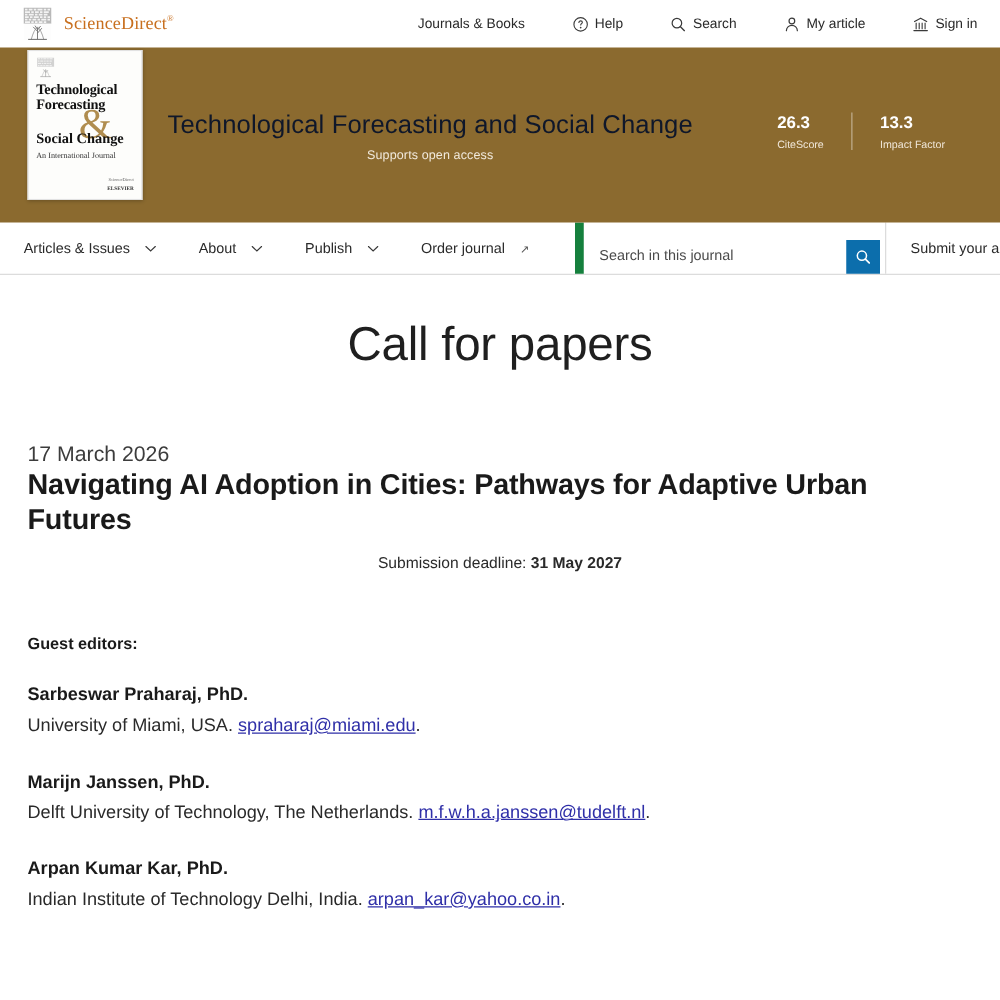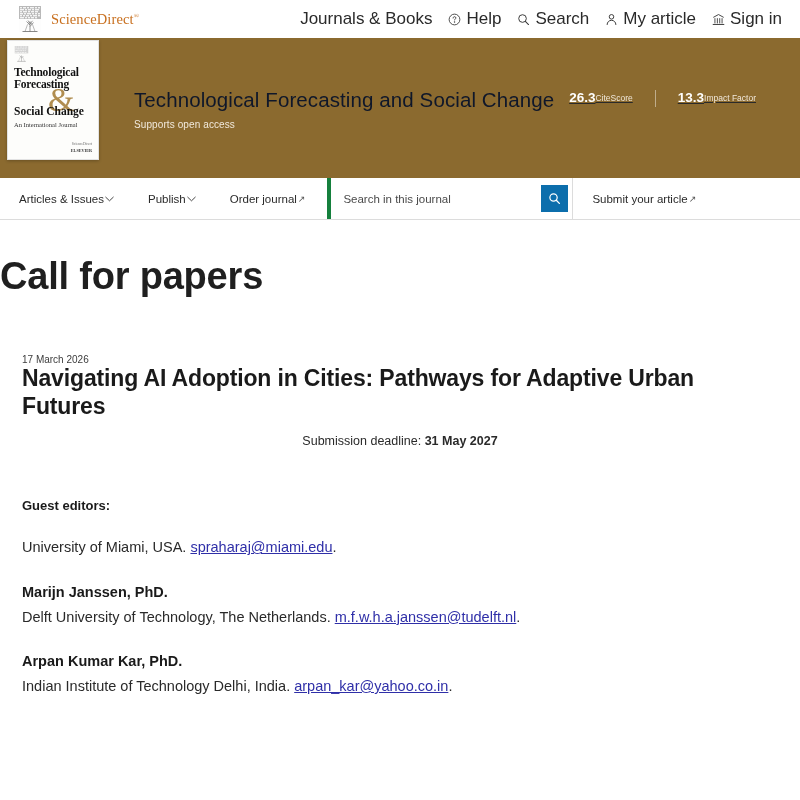--- a/index.html
+++ b/index.html
@@ -41,22 +41,22 @@
   }
   .sd-tm {
     font-size: 7px;
     vertical-align: super;
     color: #c86f1e;
   }
   .topnav {
     margin-left: auto;
     display: flex;
     align-items: center;
-    gap: 16px;
-    font-size: 17px;
+    gap: 38px;
+    font-size: 11px;
     color: #2a2a2a;
   }
   .topnav-item {
     display: flex;
     align-items: center;
     gap: 5px;
     text-decoration: none;
     color: #2a2a2a;
     white-space: nowrap;
     cursor: pointer;
@@ -66,21 +66,21 @@
   
   .banner {
     position: relative;
     height: 140px;
     background: #8b6a2f;
     display: flex;
     align-items: center;
   }
   .cover-wrap {
     position: absolute;
-    left: 7px;
+    left: 22px;
     top: 2px;
     width: 92px;
     height: 120px;
     background: #ffffff;
     border: 1px solid #e2e2e2;
     box-shadow: 0 1px 3px rgba(0,0,0,.25);
     overflow: hidden;
   }
   .cover {
     width: 100%;
@@ -152,34 +152,34 @@
     color: #0f172a;
     font-weight: 400;
     letter-spacing: .1px;
     line-height: 1.15;
   }
   .journal-oa {
     margin-top: 7px;
     font-size: 10px;
     color: #f1e9dc;
     letter-spacing: .1px;
+    text-align: center;
   }
   .metrics {
     position: absolute;
     right: 22px;
     top: 52px;
     display: flex;
     align-items: stretch;
   }
   .metric {
     padding: 0 22px;
     display: flex;
-    flex-direction: row;
+    flex-direction: column;
     justify-content: center;
-    text-decoration: underline;
   }
   .metric + .metric { border-left: 1px solid rgba(255,255,255,.45); justify-content: center; }
   .metric-val {
     font-size: 13.5px;
     color: #ffffff;
     font-weight: bold;
     line-height: 1.25;
   }
   .metric-label {
     font-size: 8.5px;
@@ -192,39 +192,39 @@
     height: 42px;
     border-bottom: 1px solid #dcdcdc;
     display: flex;
     align-items: stretch;
     font-size: 11.5px;
     background: #fff;
   }
   .jnav-item {
     display: flex;
     align-items: center;
-    gap: 1px;
+    gap: 12px;
     padding: 0 17px;
     color: #2a2a2a;
     text-decoration: none;
     white-space: nowrap;
     cursor: pointer;
   }
   .jnav-item:first-child { padding-left: 19px; }
   .chev {
     width: 9px; height: 6px;
     display: block;
   }
   .ext-arrow { font-size: 9px; color: #555; }
 
   .jsearch {
     display: flex;
-    align-items: center;
-    border-left: 4px solid #15803d;
-    margin-left: 5px;
+    align-items: flex-end;
+    border-left: 7px solid #15803d;
+    margin-left: 20px;
     padding-left: 12px;
   }
   .jsearch input {
     width: 198px;
     height: 28px;
     border: none;
     outline: none;
     font-size: 11.5px;
     font-family: "Liberation Sans", sans-serif;
     color: #2a2a2a;
@@ -243,32 +243,33 @@
   }
   .jnav-right {
     display: flex;
     align-items: stretch;
     margin-left: 4px;
   }
   .jnav-right .jnav-item { border-left: 1px solid #dcdcdc; }
 
   
   .page-title {
+    text-align: center;
     font-size: 38px;
-    font-weight: 700;
+    font-weight: 400;
     color: #1f1f1f;
     margin-top: 35px;
     letter-spacing: -.2px;
   }
   .content {
     padding: 0 22px;
     margin-top: 56px;
   }
   .cfp-date {
-    font-size: 10px;
+    font-size: 17px;
     color: #3c3c3c;
   }
   .cfp-title {
     font-size: 23px;
     font-weight: bold;
     color: #1a1a1a;
     letter-spacing: -.15px;
     line-height: 1.2;
   }
   .cfp-deadline {
@@ -467,20 +468,26 @@
 
 <div class="jnav">
 
   <a class="jnav-item" href="#">
     <span>Articles &amp; Issues</span>
     <svg class="chev" viewBox="0 0 12 8">
       <path d="M1 1.6 L6 6.4 L11 1.6" fill="none" stroke="#3a3a3a" stroke-width="1.25" stroke-linecap="round"></path>
     </svg>
   </a>
 
+  <a class="jnav-item" href="#">
+    <span>About</span>
+    <svg class="chev" viewBox="0 0 12 8">
+      <path d="M1 1.6 L6 6.4 L11 1.6" fill="none" stroke="#3a3a3a" stroke-width="1.25" stroke-linecap="round"></path>
+    </svg>
+  </a>
 
   <a class="jnav-item" href="#">
     <span>Publish</span>
     <svg class="chev" viewBox="0 0 12 8">
       <path d="M1 1.6 L6 6.4 L11 1.6" fill="none" stroke="#3a3a3a" stroke-width="1.25" stroke-linecap="round"></path>
     </svg>
   </a>
 
   <a class="jnav-item" href="#">
     <span>Order journal</span>
@@ -515,20 +522,21 @@
   <h3 class="cfp-title">Navigating AI Adoption in Cities: Pathways for Adaptive Urban Futures</h3>
 
   <div class="cfp-deadline">
     <span>Submission deadline:</span>
     <b>31 May 2027</b>
   </div>
 
   <div class="editors-head">Guest editors:</div>
 
   <div class="editor">
+    <div class="editor-name">Sarbeswar Praharaj, PhD.</div>
     <div class="editor-aff"><span>University of Miami, USA. </span><a href="#">spraharaj@miami.edu</a><span>.</span></div>
   </div>
 
   <div class="editor">
     <div class="editor-name">Marijn Janssen, PhD.</div>
     <div class="editor-aff"><span>Delft University of Technology, The Netherlands. </span><a href="#">m.f.w.h.a.janssen@tudelft.nl</a><span>.</span></div>
   </div>
 
   <div class="editor">
     <div class="editor-name">Arpan Kumar Kar, PhD.</div>

